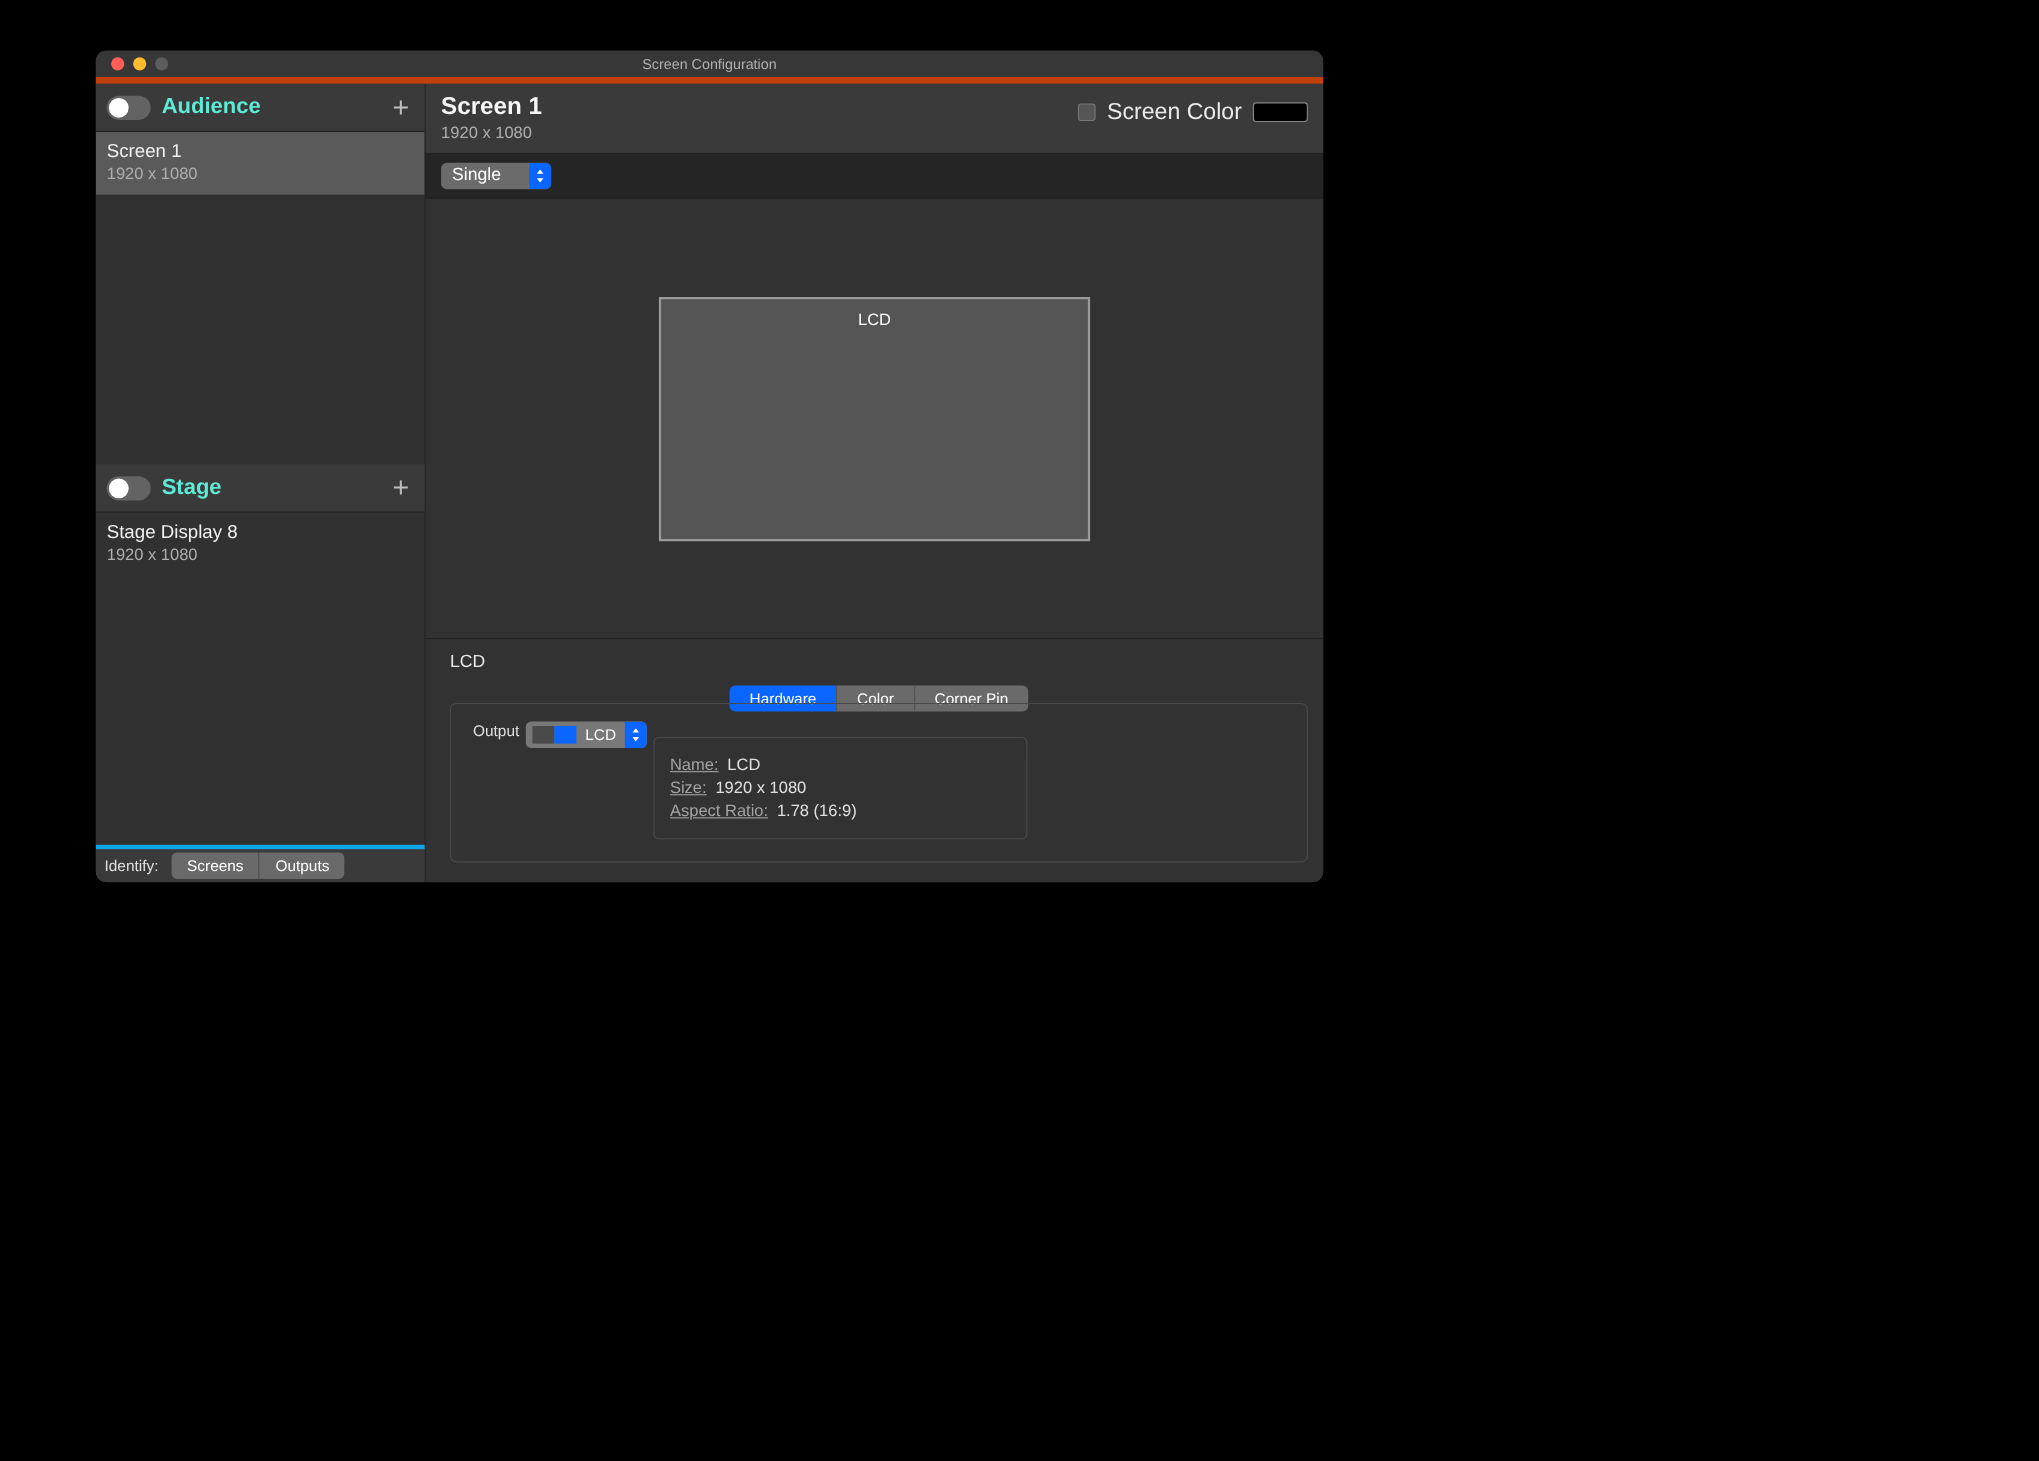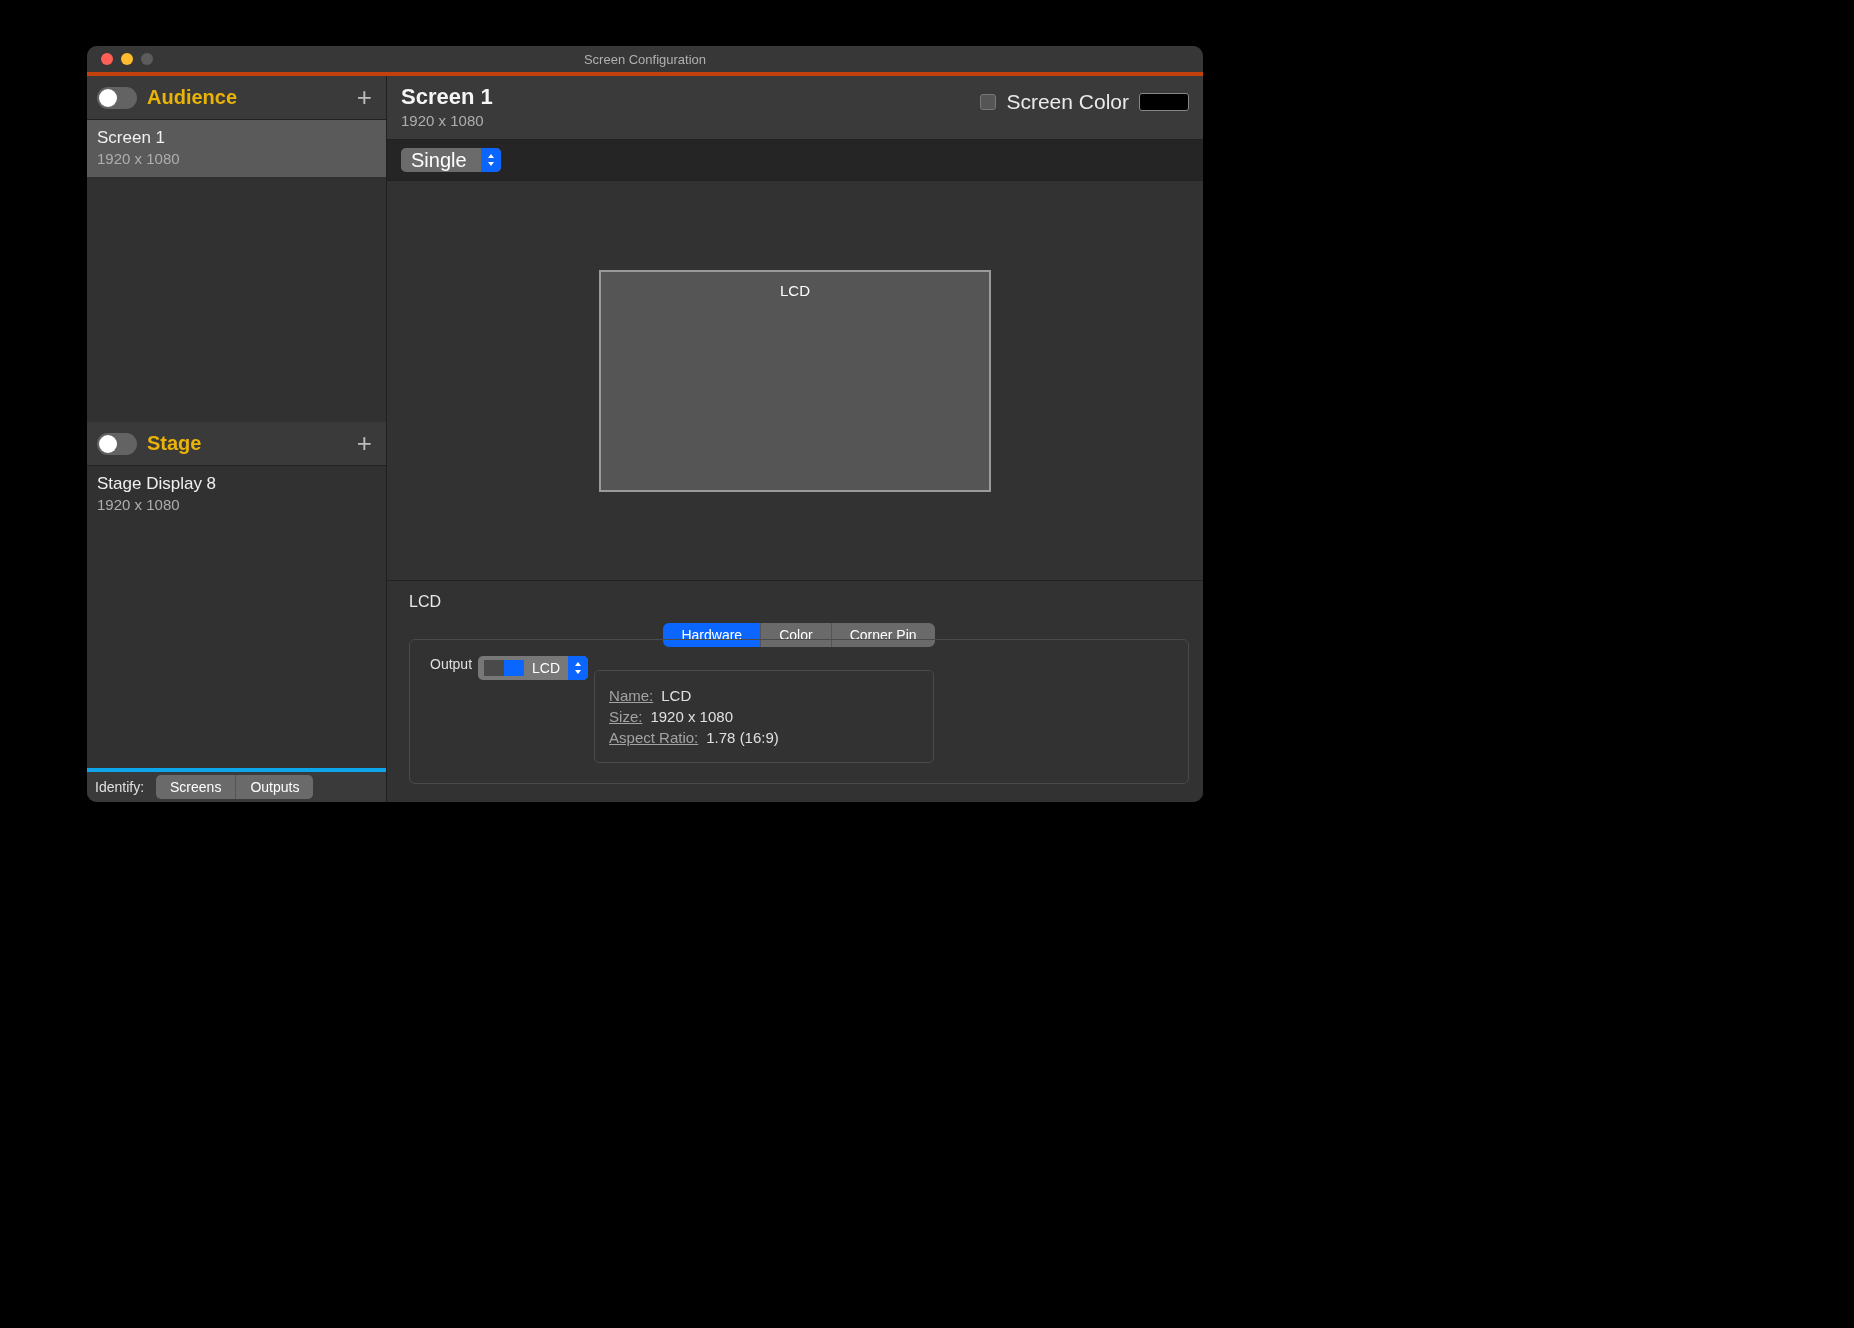--- a/index.html
+++ b/index.html
@@ -1,30 +1,30 @@
 <!DOCTYPE html>
 <html><head>
 <meta charset="utf-8">
 <style>
   * { box-sizing: border-box; margin: 0; padding: 0; font-family: -apple-system, "Helvetica Neue", Arial, sans-serif; }
   body { background:#000; width:1290px; height:924px; overflow:hidden; display:flex; align-items:flex-start; justify-content:center; padding-top:46px;}
   .window { width:1116px; height:756px; background:#2b2b2b; border-radius:10px; box-shadow:0 20px 60px rgba(0,0,0,.8); display:flex; flex-direction:column; overflow:hidden; color:#e6e6e6; }
-  .titlebar { height:30px; min-height:30px; background:#373737; display:flex; align-items:center; position:relative; border-bottom:4px solid #c2410c;}
+  .titlebar { height:30px; min-height:30px; background:#373737; display:flex; align-items:center; position:relative; border-bottom:6px solid #c2410c;}
   .traffic { display:flex; gap:8px; padding-left:14px;}
   .dot{width:12px;height:12px;border-radius:50%;}
   .dot.red{background:#ff5f57;} .dot.yellow{background:#febc2e;} .dot.gray{background:#5c5c5c;}
   .titlebar-title{position:absolute; left:0; right:0; text-align:center; font-size:13px; color:#b0b0b0;}
   .body{flex:1; display:flex; min-height:0;}
   
   .sidebar{width:300px; background:#313131; display:flex; flex-direction:column; border-right:1px solid #202020;}
   .section{flex:1; display:flex; flex-direction:column; min-height:0;}
   .section-header{height:44px; background:#3a3a3a; display:flex; align-items:center; padding:0 10px; border-bottom:1px solid #222;}
   .toggle{width:40px; height:22px; background:#636363; border-radius:11px; position:relative; margin-right:10px;}
   .toggle .knob{position:absolute; width:18px; height:18px; background:#fff; border-radius:50%; top:2px; left:2px;}
-  .section-title{flex:1; font-size:20px; font-weight:600; color:#eab308;}
+  .section-title{flex:1; font-size:20px; font-weight:600; color:#5eead4;}
   .plus{font-size:26px; font-weight:300; color:#bdbdbd; cursor:pointer; padding:0 4px;}
   .section-list{flex:1; overflow:auto;}
   .list-item{padding:8px 10px 10px 10px;}
   .list-item.selected{background:#5a5a5a;}
   .li-name{font-size:17px; font-weight:500; color:#f0f0f0;}
   .li-res{font-size:15px; color:#aeaeae; margin-top:2px;}
   .identify-bar{height:34px; background:#3a3a3a; display:flex; align-items:center; padding:0 8px; gap:8px; border-top:4px solid #0ea5e9;}
   .identify-label{font-size:14px; color:#e0e0e0;}
   .seg{display:flex; margin-left:4px;}
   .seg button{background:#6a6a6a; border:none; color:#fff; font-size:14px; padding:4px 14px; cursor:pointer;}
@@ -35,21 +35,21 @@
   .main-header{background:#3a3a3a; padding:8px 14px 10px 14px; display:flex; align-items:flex-start; border-bottom:1px solid #222;}
   .mh-left{flex:1;}
   .mh-title{font-size:22px; font-weight:700; color:#f5f5f5;}
   .mh-res{font-size:15px; color:#aeaeae; margin-top:2px;}
   .mh-right{display:flex; align-items:center; gap:10px; margin-top:6px;}
   .checkbox{width:16px;height:16px;background:#555;border:1px solid #777;border-radius:3px;}
   .color-label{font-size:21px; color:#eaeaea;}
   .swatch{width:50px; height:18px; background:#000; border:1px solid #888; border-radius:3px;}
   .mode-bar{background:#252525; padding:8px 14px;}
   .select{display:inline-flex; align-items:center; background:#6b6b6b; border-radius:5px; overflow:hidden; height:24px;}
-  .select-label{padding:0 10px; font-size:20px; color:#fff; min-width:80px;}
+  .select-label{padding:0 10px; font-size:16px; color:#fff; min-width:80px;}
   .select-arrows{width:20px; height:100%; background:#0a66ff; display:flex; flex-direction:column; align-items:center; justify-content:center;}
   .select-arrows svg{display:block;}
   .preview-area{flex:1; background:#323232; display:flex; align-items:center; justify-content:center; min-height:0; border-top:1px solid #222; border-bottom:1px solid #222;}
   .preview-box{width:392px; height:222px; background:#555; border:2px solid #9a9a9a; position:relative;}
   .preview-label{position:absolute; top:10px; left:0; right:0; text-align:center; font-size:15px; color:#fff;}
   
   .detail-panel{background:#323232; padding:12px 14px 18px 22px;}
   .detail-title{font-size:16px; color:#e8e8e8; margin-bottom:12px;}
   .tabs{display:flex; justify-content:center; margin-bottom:6px;}
   .tabgroup{display:flex; border-radius:6px; overflow:hidden;}

